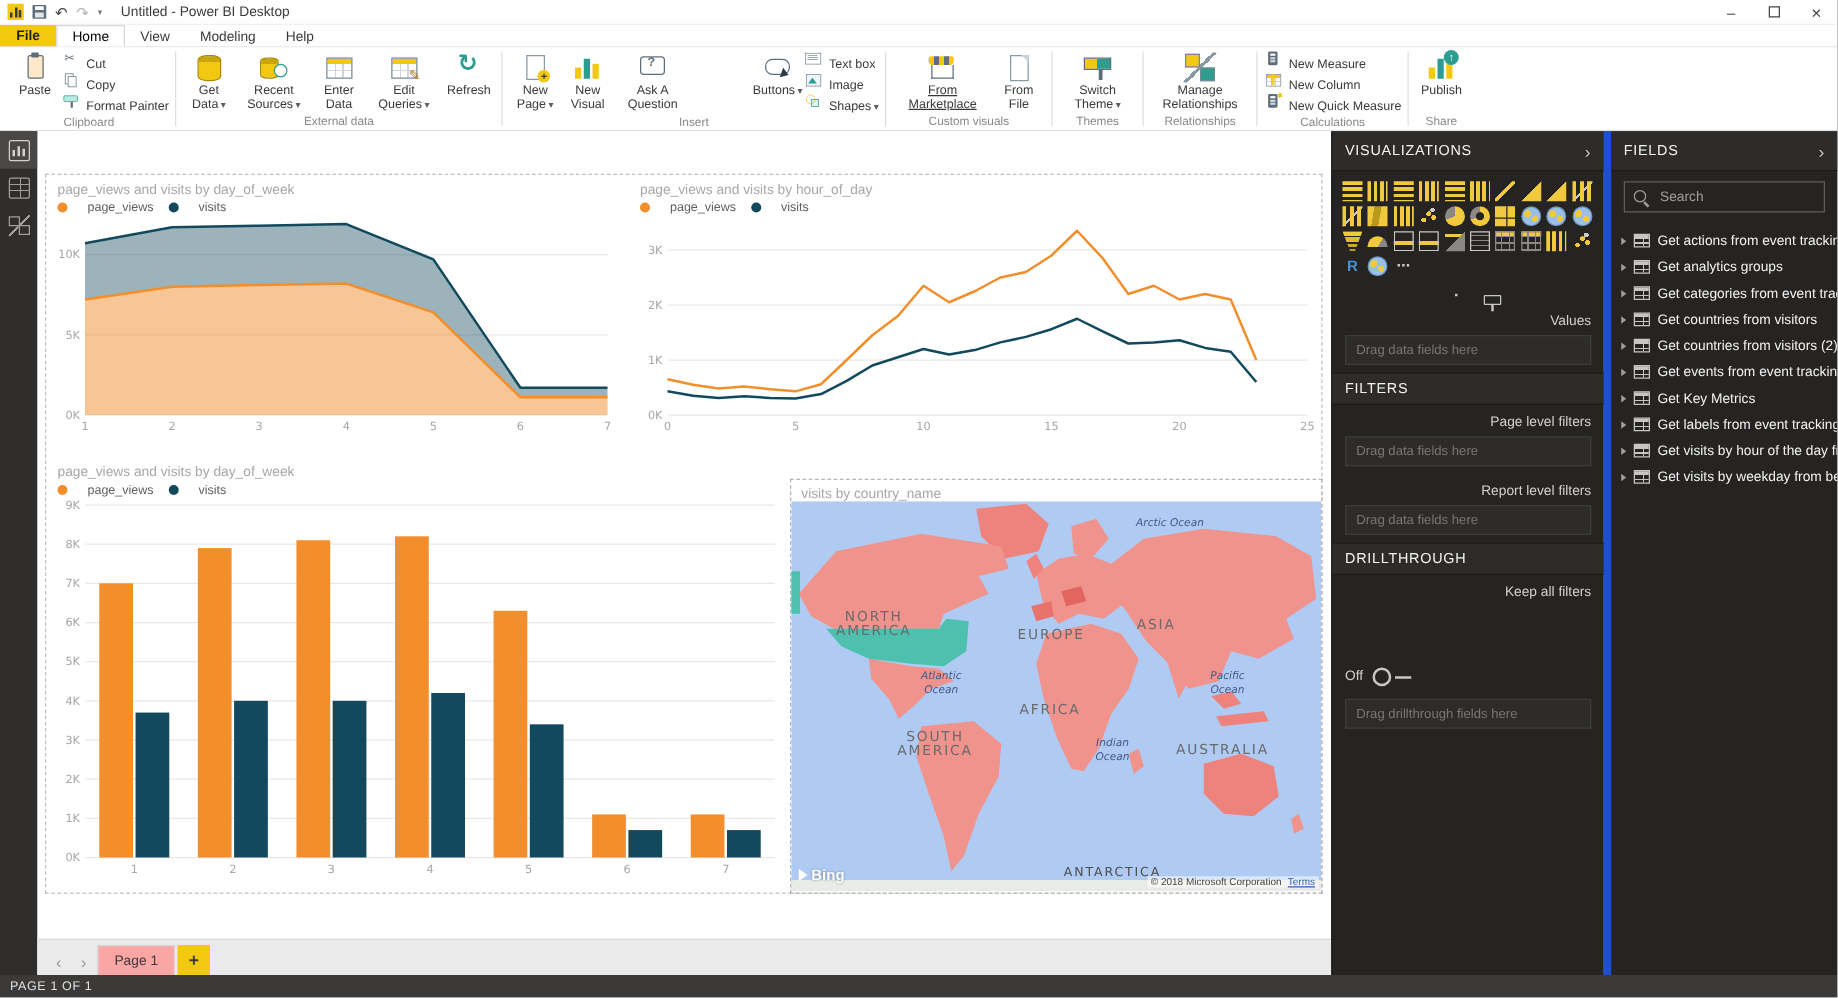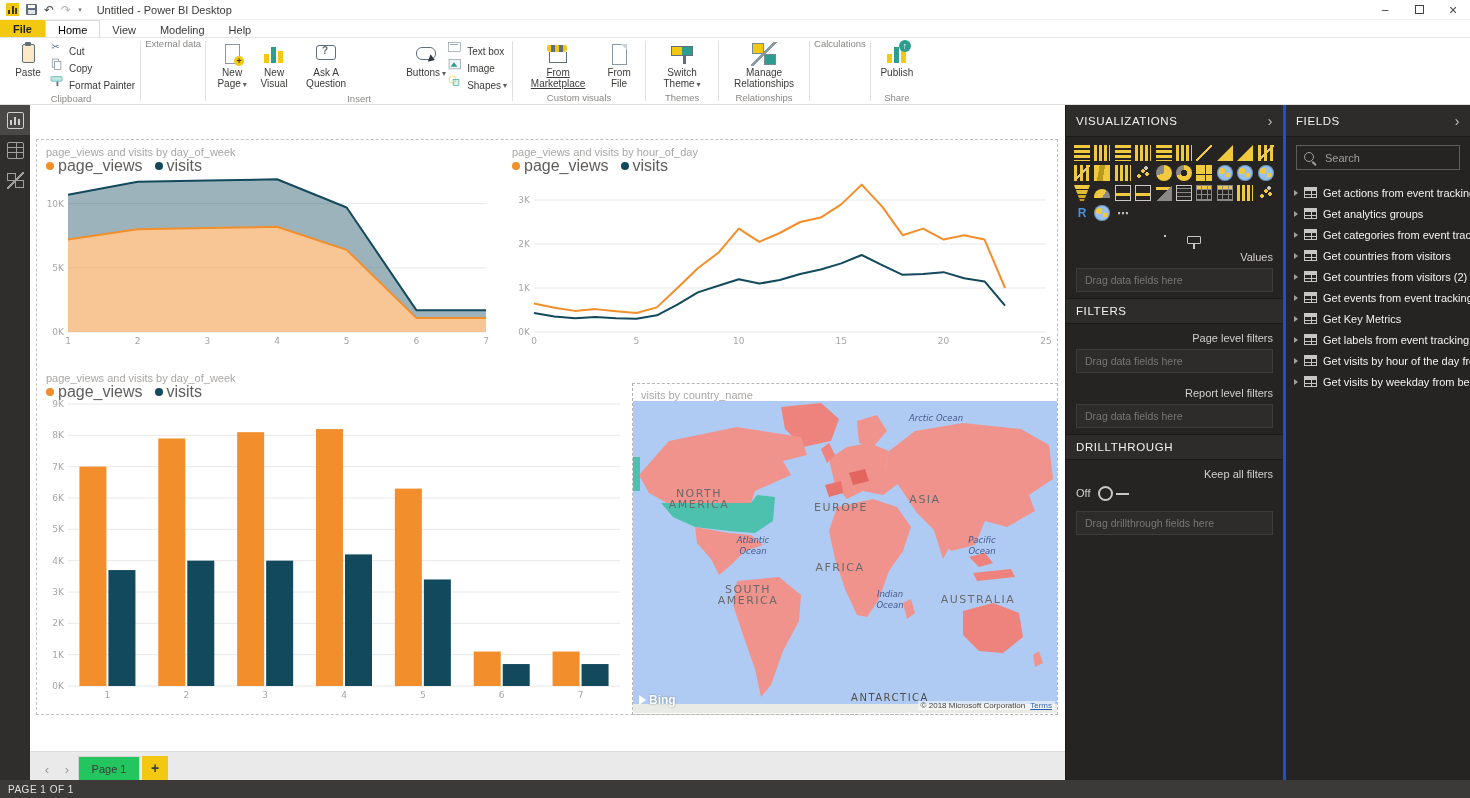--- a/index.html
+++ b/index.html
@@ -103,43 +103,43 @@
   .nico-model{background:linear-gradient(135deg,transparent 47%,#a19f9d 47% 53%,transparent 53%);}
   .nico-model::before{left:0;top:1px;width:7px;height:6px;border:1.5px solid #a19f9d;background:#2f2e2d;}
   .nico-model::after{right:0;bottom:1px;width:7px;height:6px;border:1.5px solid #a19f9d;background:#2f2e2d;}
 
   .canvas{position:absolute;left:30px;top:0;width:1241px;height:675px;background:#fff;}
   .page-outline{position:absolute;left:6px;top:34px;width:1022px;height:576px;border:1px dashed #c3c1bf;}
   .visual{position:absolute;background:#fff;}
   .visual.selected{outline:1px dashed #b8b6b4;}
   .vtitle{padding:5px 8px 0;font-size:11px;color:#a9a7a5;white-space:nowrap;overflow:hidden;}
   .legend{display:flex;gap:12px;padding:2px 8px 0;height:14px;align-items:center;}
-  .legitem{display:flex;align-items:center;gap:4px;font-size:16px;color:#605e5c;}
+  .legitem{display:flex;align-items:center;gap:16px;font-size:10px;color:#605e5c;}
   .legdot{width:8px;height:8px;border-radius:50%;}
   svg text{font-family:"DejaVu Sans","Liberation Sans",sans-serif;}
   svg .tick{fill:#a6a6a6;font-size:9px;}
   svg .grid{stroke:#e8e8e8;stroke-width:1;}
   .m-cont{fill:#6a6a6a;font-size:11px;letter-spacing:1.5px;}
   .m-cont-s{fill:#4d4d4d;font-size:10px;letter-spacing:1.5px;}
   .m-ocean{fill:#44598c;font-size:8.5px;font-style:italic;}
   .bing{position:absolute;left:6px;bottom:6px;color:#fff;font-size:12px;font-weight:bold;display:flex;align-items:center;gap:3px;text-shadow:0 0 2px rgba(0,0,0,.4);}
   .bing-b{width:0;height:0;border-left:7px solid #fff;border-top:5px solid transparent;border-bottom:5px solid transparent;}
   .map-attrib{position:absolute;right:2px;bottom:3px;font-size:8px;color:#444;background:rgba(255,255,255,.55);padding:0 3px;display:flex;gap:5px;}
   .map-attrib .terms{text-decoration:underline;color:#2a5db0;}
 
   
   .pagebar{position:absolute;left:0;top:646px;width:1035px;height:29px;background:#eaeaea;border-top:1px solid #dcdcdc;display:flex;align-items:flex-end;padding-left:8px;gap:2px;}
   .pb-arrow{width:18px;height:22px;display:flex;align-items:center;justify-content:center;color:#9a9896;font-size:13px;}
-  .pagetab{height:24px;min-width:62px;background:#22c55e;border:1px solid #d6d4d2;border-bottom:none;display:flex;align-items:center;justify-content:center;font-size:11px;color:#3b3a39;padding:0 12px;}
+  .pagetab{height:24px;min-width:62px;background:#fca5a5;border:1px solid #d6d4d2;border-bottom:none;display:flex;align-items:center;justify-content:center;font-size:11px;color:#3b3a39;padding:0 12px;}
   .plustab{height:24px;width:26px;background:#f2c811;display:flex;align-items:center;justify-content:center;font-size:14px;color:#3b3a39;font-weight:bold;}
 
   
   .panel{position:absolute;top:0;height:675px;background:#252423;color:#d2d0ce;}
   .viz-panel{left:1065px;width:218px;border-left:1px solid #1b1a19;}
-  .fields-panel{left:1283px;width:187px;border-left:3px solid #1d4ed8;}
+  .fields-panel{left:1283px;width:187px;border-left:6px solid #1d4ed8;}
   .phead{height:32px;display:flex;align-items:center;justify-content:space-between;padding:0 10px;background:#2d2c2b;border-bottom:1px solid #1b1a19;font-size:11.5px;letter-spacing:.6px;color:#f3f2f1;}
   .pchev{color:#c8c6c4;font-size:14px;line-height:1;}
   .vizgrid{display:grid;grid-template-columns:repeat(10,1fr);gap:4px 3px;padding:8px 8px 4px;}
   .vicon{width:16px;height:16px;position:relative;}
   .vk-barsh{background:repeating-linear-gradient(180deg,#f0c93f 0 3px,transparent 3px 5px);}
   .vk-barsv{background:repeating-linear-gradient(90deg,#f0c93f 0 3px,transparent 3px 5px);}
   .vk-line{background:linear-gradient(135deg,transparent 44%,#f0c93f 44% 56%,transparent 56%);}
   .vk-area{background:linear-gradient(to top left,#f0c93f 49%,transparent 51%);}
   .vk-combo{background:repeating-linear-gradient(90deg,#f0c93f 0 3px,transparent 3px 6px),linear-gradient(135deg,transparent 46%,#cbc7c3 46% 54%,transparent 54%);}
   .vk-ribbon{background:linear-gradient(100deg,#f0c93f 30%,#b99a1d 30% 60%,#f0c93f 60%);}
@@ -161,21 +161,21 @@
   .ptab{padding-bottom:6px;}
   .ptab.active{border-bottom:2px solid #f2c811;}
   .pticon{position:relative;width:16px;height:14px;}
   .pticon::before,.pticon::after{content:"";position:absolute;}
   .pticon-fields::before{left:0;top:0;right:0;bottom:0;border:1px solid #c8c6c4;background-image:linear-gradient(transparent 0 4px,#c8c6c4 4px 5px,transparent 5px 8px,#c8c6c4 8px 9px,transparent 9px),linear-gradient(90deg,transparent 0 5px,#c8c6c4 5px 6px,transparent 6px 10px,#c8c6c4 10px 11px,transparent 11px);}
   .pticon-format::before{left:1px;top:1px;width:12px;height:6px;border:1.5px sol;border:1.5px solid #c8c6c4;border-radius:1px;}
   .pticon-format::after{left:7px;top:9px;width:2px;height:5px;background:#c8c6c4;}
   .plabel{font-size:11px;color:#d2d0ce;padding:8px 10px 2px;text-align:right;}
   .dragbox{margin:3px 10px 6px;padding:5px 8px;font-size:10.5px;color:#797775;background:#2d2c2b;border:1px solid #3d3c3b;}
   .psection{height:26px;display:flex;align-items:center;padding:0 10px;background:#2d2c2b;border-top:1px solid #1b1a19;border-bottom:1px solid #1b1a19;font-size:11.5px;letter-spacing:.6px;color:#f3f2f1;}
-  .togglerow{display:flex;align-items:center;gap:8px;padding:4px 10px 8px;font-size:11px;color:#d2d0ce;}
+  .togglerow{display:flex;align-items:center;gap:8px;padding:4px 10px 8px;font-size:11px;color:#d2d0ce;margin-top:48px;}
   .toggle{position:relative;width:34px;height:14px;display:inline-block;}
   .toggle::before{content:"";position:absolute;left:0;top:0;width:11px;height:11px;border:2px solid #c8c6c4;border-radius:50%;}
   .toggle::after{content:"";position:absolute;left:18px;top:7px;width:13px;height:2px;background:#c8c6c4;}
 
   .searchwrap{margin:8px 10px;display:flex;align-items:center;gap:6px;border:1px solid #605e5c;height:25px;padding:0 6px;}
   .searchico{position:relative;width:14px;height:14px;flex:0 0 14px;}
   .searchico::before{content:"";position:absolute;left:1px;top:1px;width:8px;height:8px;border:1.5px solid #a19f9d;border-radius:50%;}
   .searchico::after{content:"";position:absolute;left:10px;top:10px;width:5px;height:1.5px;background:#a19f9d;transform:rotate(45deg);transform-origin:0 0;}
   .searchwrap input{background:transparent;border:none;outline:none;color:#d2d0ce;font-size:11px;width:100%;font-family:inherit;}
   .searchwrap input::placeholder{color:#a19f9d;}
@@ -243,20 +243,42 @@
               <div class="sbtn">
                 <span class="ric ric-format-painter"></span>
                 <span>Format Painter</span>
               </div>
             </div>
           </div>
           <div class="rglabel">Clipboard</div>
         </div>
         <div class="rsep"></div>
         <div class="rgroup">
+          <div class="rbtns">
+            <div class="bbtn" style="width: 42px;">
+              <div class="ric ric-get-data"></div>
+              <div class="blabel caret">Get Data</div>
+            </div>
+            <div class="bbtn" style="width: 62px;">
+              <div class="ric ric-recent-sources"></div>
+              <div class="blabel caret">Recent Sources</div>
+            </div>
+            <div class="bbtn" style="width: 42px;">
+              <div class="ric ric-enter-data"></div>
+              <div class="blabel">Enter Data</div>
+            </div>
+            <div class="bbtn" style="width: 62px;">
+              <div class="ric ric-edit-queries"></div>
+              <div class="blabel caret">Edit Queries</div>
+            </div>
+            <div class="bbtn" style="width: 42px;">
+              <div class="ric ric-refresh"></div>
+              <div class="blabel">Refresh</div>
+            </div>
+          </div>
           <div class="rglabel">External data</div>
         </div>
         <div class="rsep"></div>
         <div class="rgroup">
           <div class="rbtns">
             <div class="bbtn" style="width: 42px;">
               <div class="ric ric-new-page"></div>
               <div class="blabel caret">New Page</div>
             </div>
             <div class="bbtn" style="width: 42px;">
@@ -317,20 +339,36 @@
           <div class="rbtns">
             <div class="bbtn" style="width: 80px;">
               <div class="ric ric-manage-relationships"></div>
               <div class="blabel">Manage Relationships</div>
             </div>
           </div>
           <div class="rglabel">Relationships</div>
         </div>
         <div class="rsep"></div>
         <div class="rgroup">
+          <div class="rbtns">
+            <div class="scol">
+              <div class="sbtn">
+                <span class="ric ric-new-measure"></span>
+                <span>New Measure</span>
+              </div>
+              <div class="sbtn">
+                <span class="ric ric-new-column"></span>
+                <span>New Column</span>
+              </div>
+              <div class="sbtn">
+                <span class="ric ric-new-quick-measure"></span>
+                <span>New Quick Measure</span>
+              </div>
+            </div>
+          </div>
           <div class="rglabel">Calculations</div>
         </div>
         <div class="rsep"></div>
         <div class="rgroup">
           <div class="rbtns">
             <div class="bbtn" style="width: 42px;">
               <div class="ric ric-publish"></div>
               <div class="blabel">Publish</div>
             </div>
           </div>

